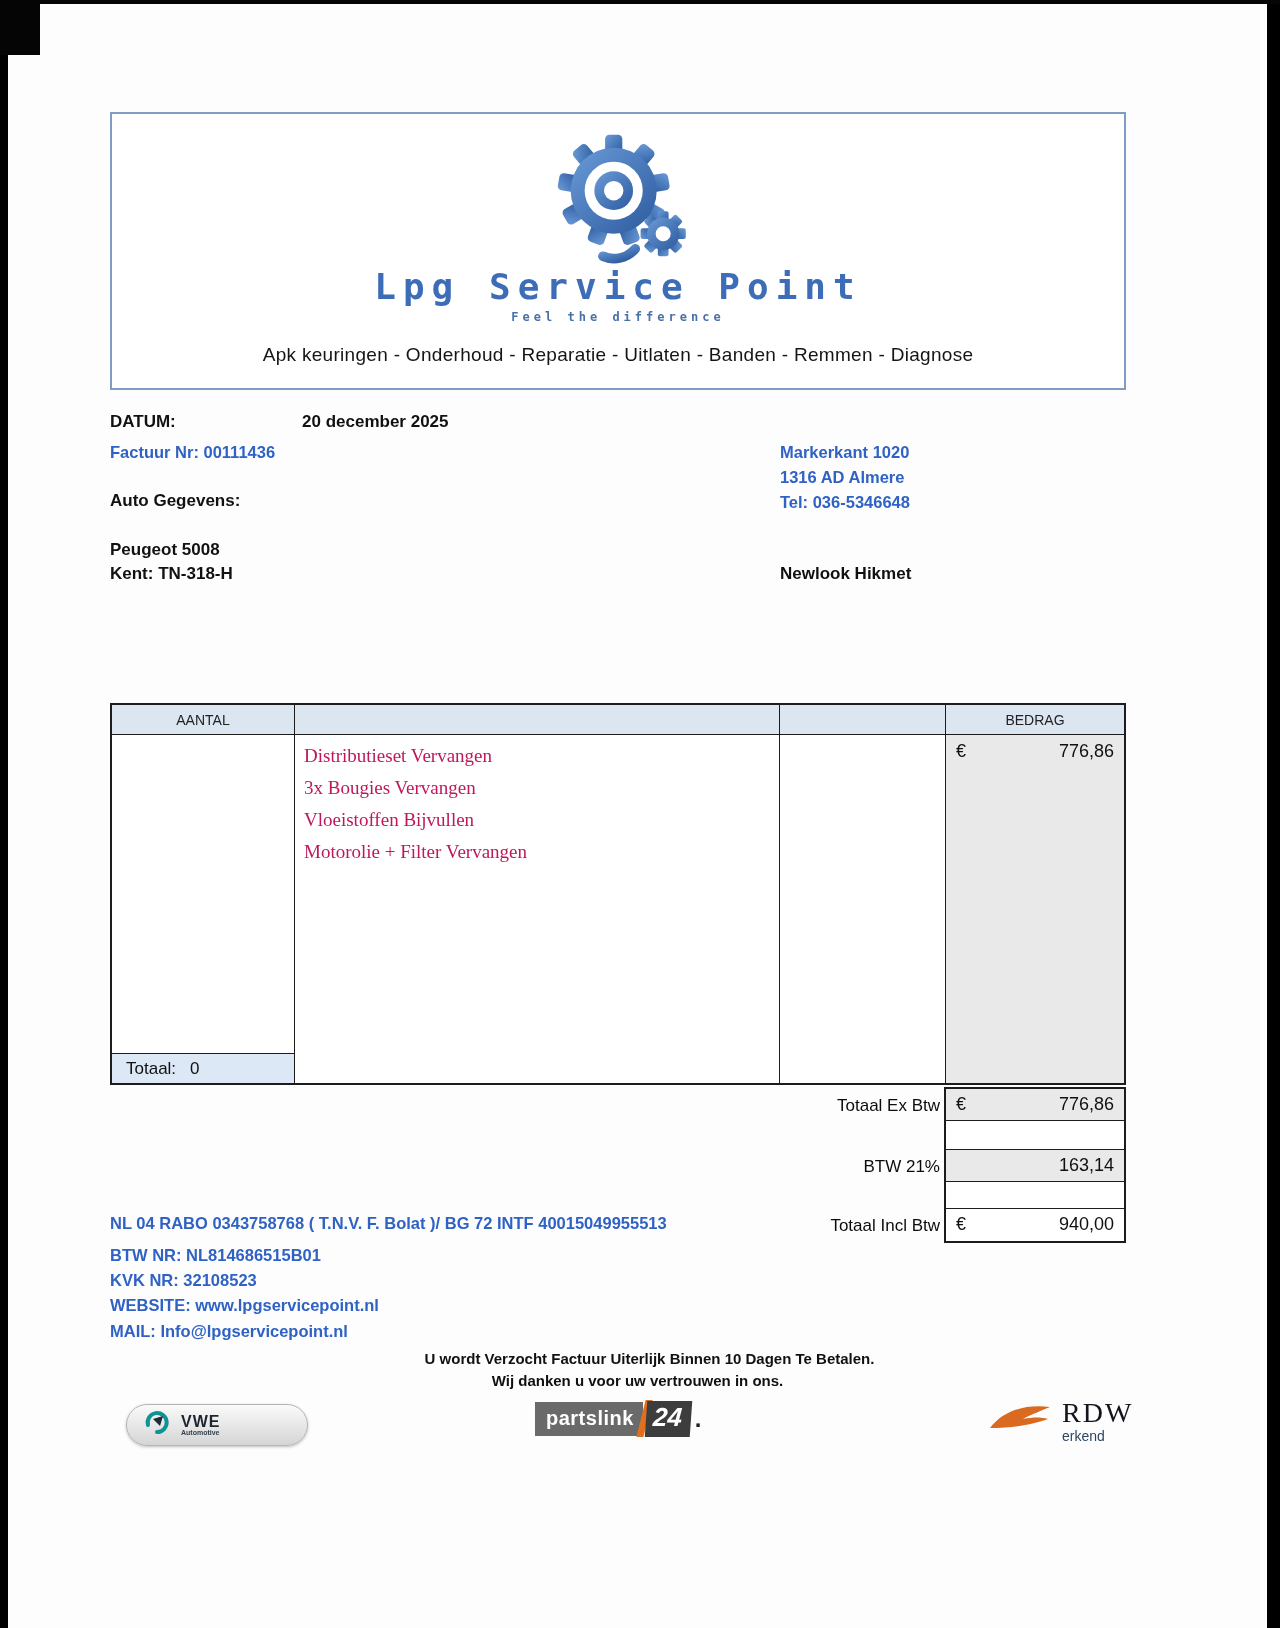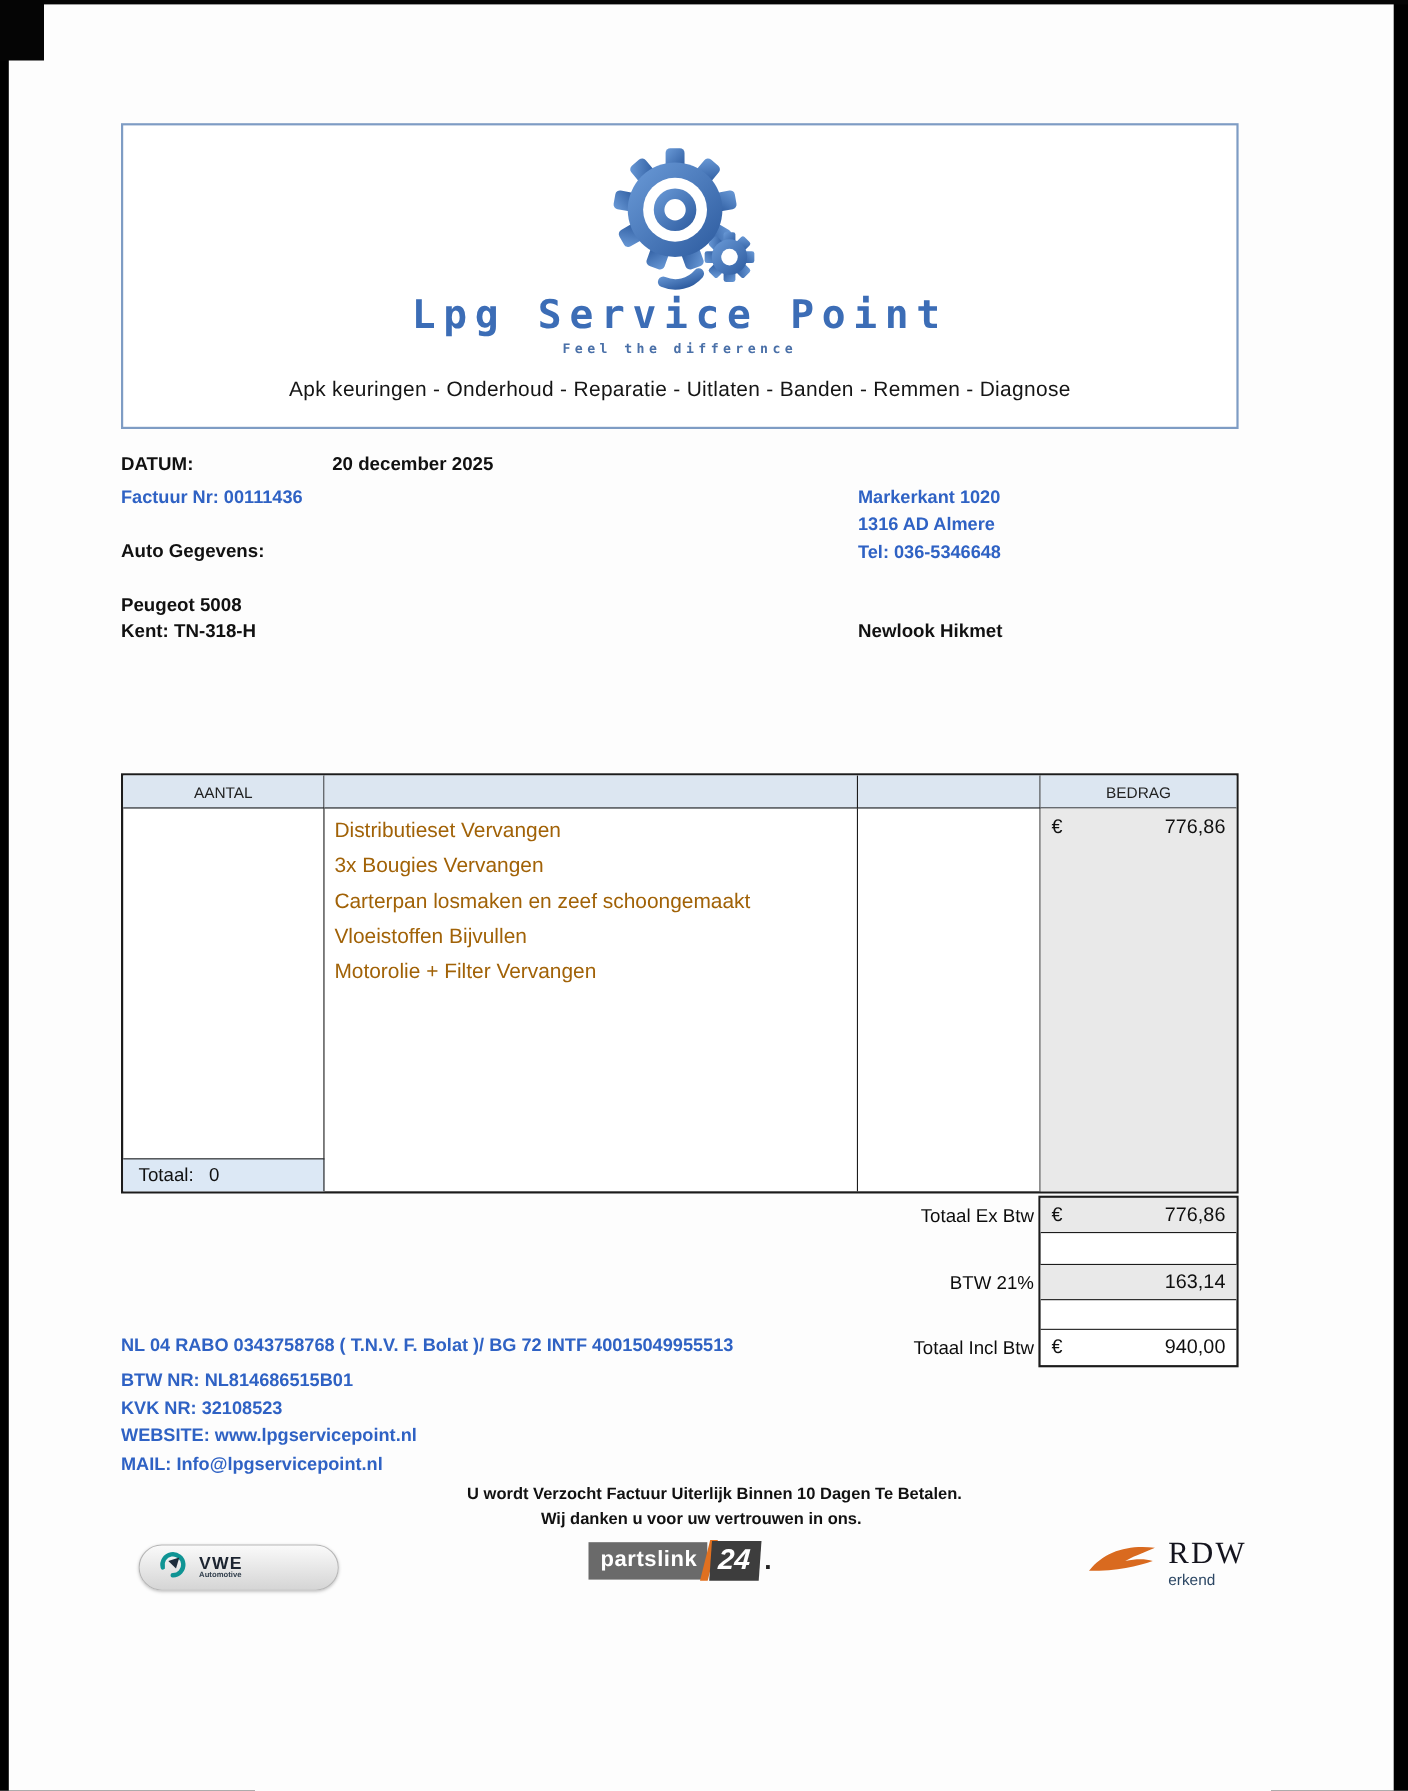--- a/index.html
+++ b/index.html
@@ -13,21 +13,21 @@
   .brand-tag{width:100%;text-align:center;font-family:"DejaVu Sans Mono",monospace;font-size:12px;font-weight:600;letter-spacing:4px;color:#4a70a8;}
   .brand-services{width:100%;text-align:center;font-size:19px;font-weight:500;color:#151515;letter-spacing:0.3px;}
   
   .lbl{font-size:17px;font-weight:bold;color:#111;}
   .blue{font-size:16.5px;font-weight:bold;color:#2f62c4;}
   
   .tbl{border:2px solid #1c1c1c;background:#fff;}
   .cell{position:absolute;box-sizing:border-box;}
   .hdr{background:#dce6f1;border-bottom:1px solid #1c1c1c;font-size:14px;color:#222;display:flex;align-items:center;justify-content:center;}
   .br{border-right:1px solid #1c1c1c;}
-  .items{font-size:19px;color:#a16207;line-height:32px;padding:5px 0 0 9px;}
+  .items{font-size:19px;color:#be185d;line-height:32px;padding:5px 0 0 9px;font-family:Liberation Serif, serif;}
   .amountcol{background:#e9e9e9;}
   .amtline{position:relative;height:32px;font-size:18px;color:#101010;}
   .amtline .cur{position:absolute;left:10px;top:6px;}
   .amtline .val{position:absolute;right:10px;top:6px;}
   .totaalcell{background:#dce8f5;border-top:1px solid #1c1c1c;font-size:17px;color:#111;display:flex;align-items:center;padding-left:14px;}
   
   .tstack{border:2px solid #1c1c1c;background:#fff;}
   .trow{position:relative;border-bottom:1px solid #1c1c1c;font-size:18px;color:#101010;}
   .trow:last-child{border-bottom:none;}
   .trow .cur{position:absolute;left:10px;top:5px;}
@@ -121,21 +121,20 @@
 
     <div class="cell br" style="left:0;top:30px;width:183px;height:318px;"></div>
     <div class="cell totaalcell br" style="left:0;top:348px;width:183px;height:30px;text-align:center;">
       <span>Totaal:</span>
       <span style="margin-left:14px;">0</span>
     </div>
 
     <div class="cell items br" style="left:183px;top:30px;width:485px;height:348px;">
       <div>Distributieset Vervangen</div>
       <div>3x Bougies Vervangen</div>
-      <div>Carterpan losmaken en zeef schoongemaakt</div>
       <div>Vloeistoffen Bijvullen</div>
       <div>Motorolie + Filter Vervangen</div>
     </div>
 
     <div class="cell br" style="left:668px;top:30px;width:166px;height:348px;"></div>
 
     <div class="cell amountcol" style="left:834px;top:30px;width:178px;height:348px;">
       <div class="amtline">
         <span class="cur">€</span>
         <span class="val">776,86</span>

